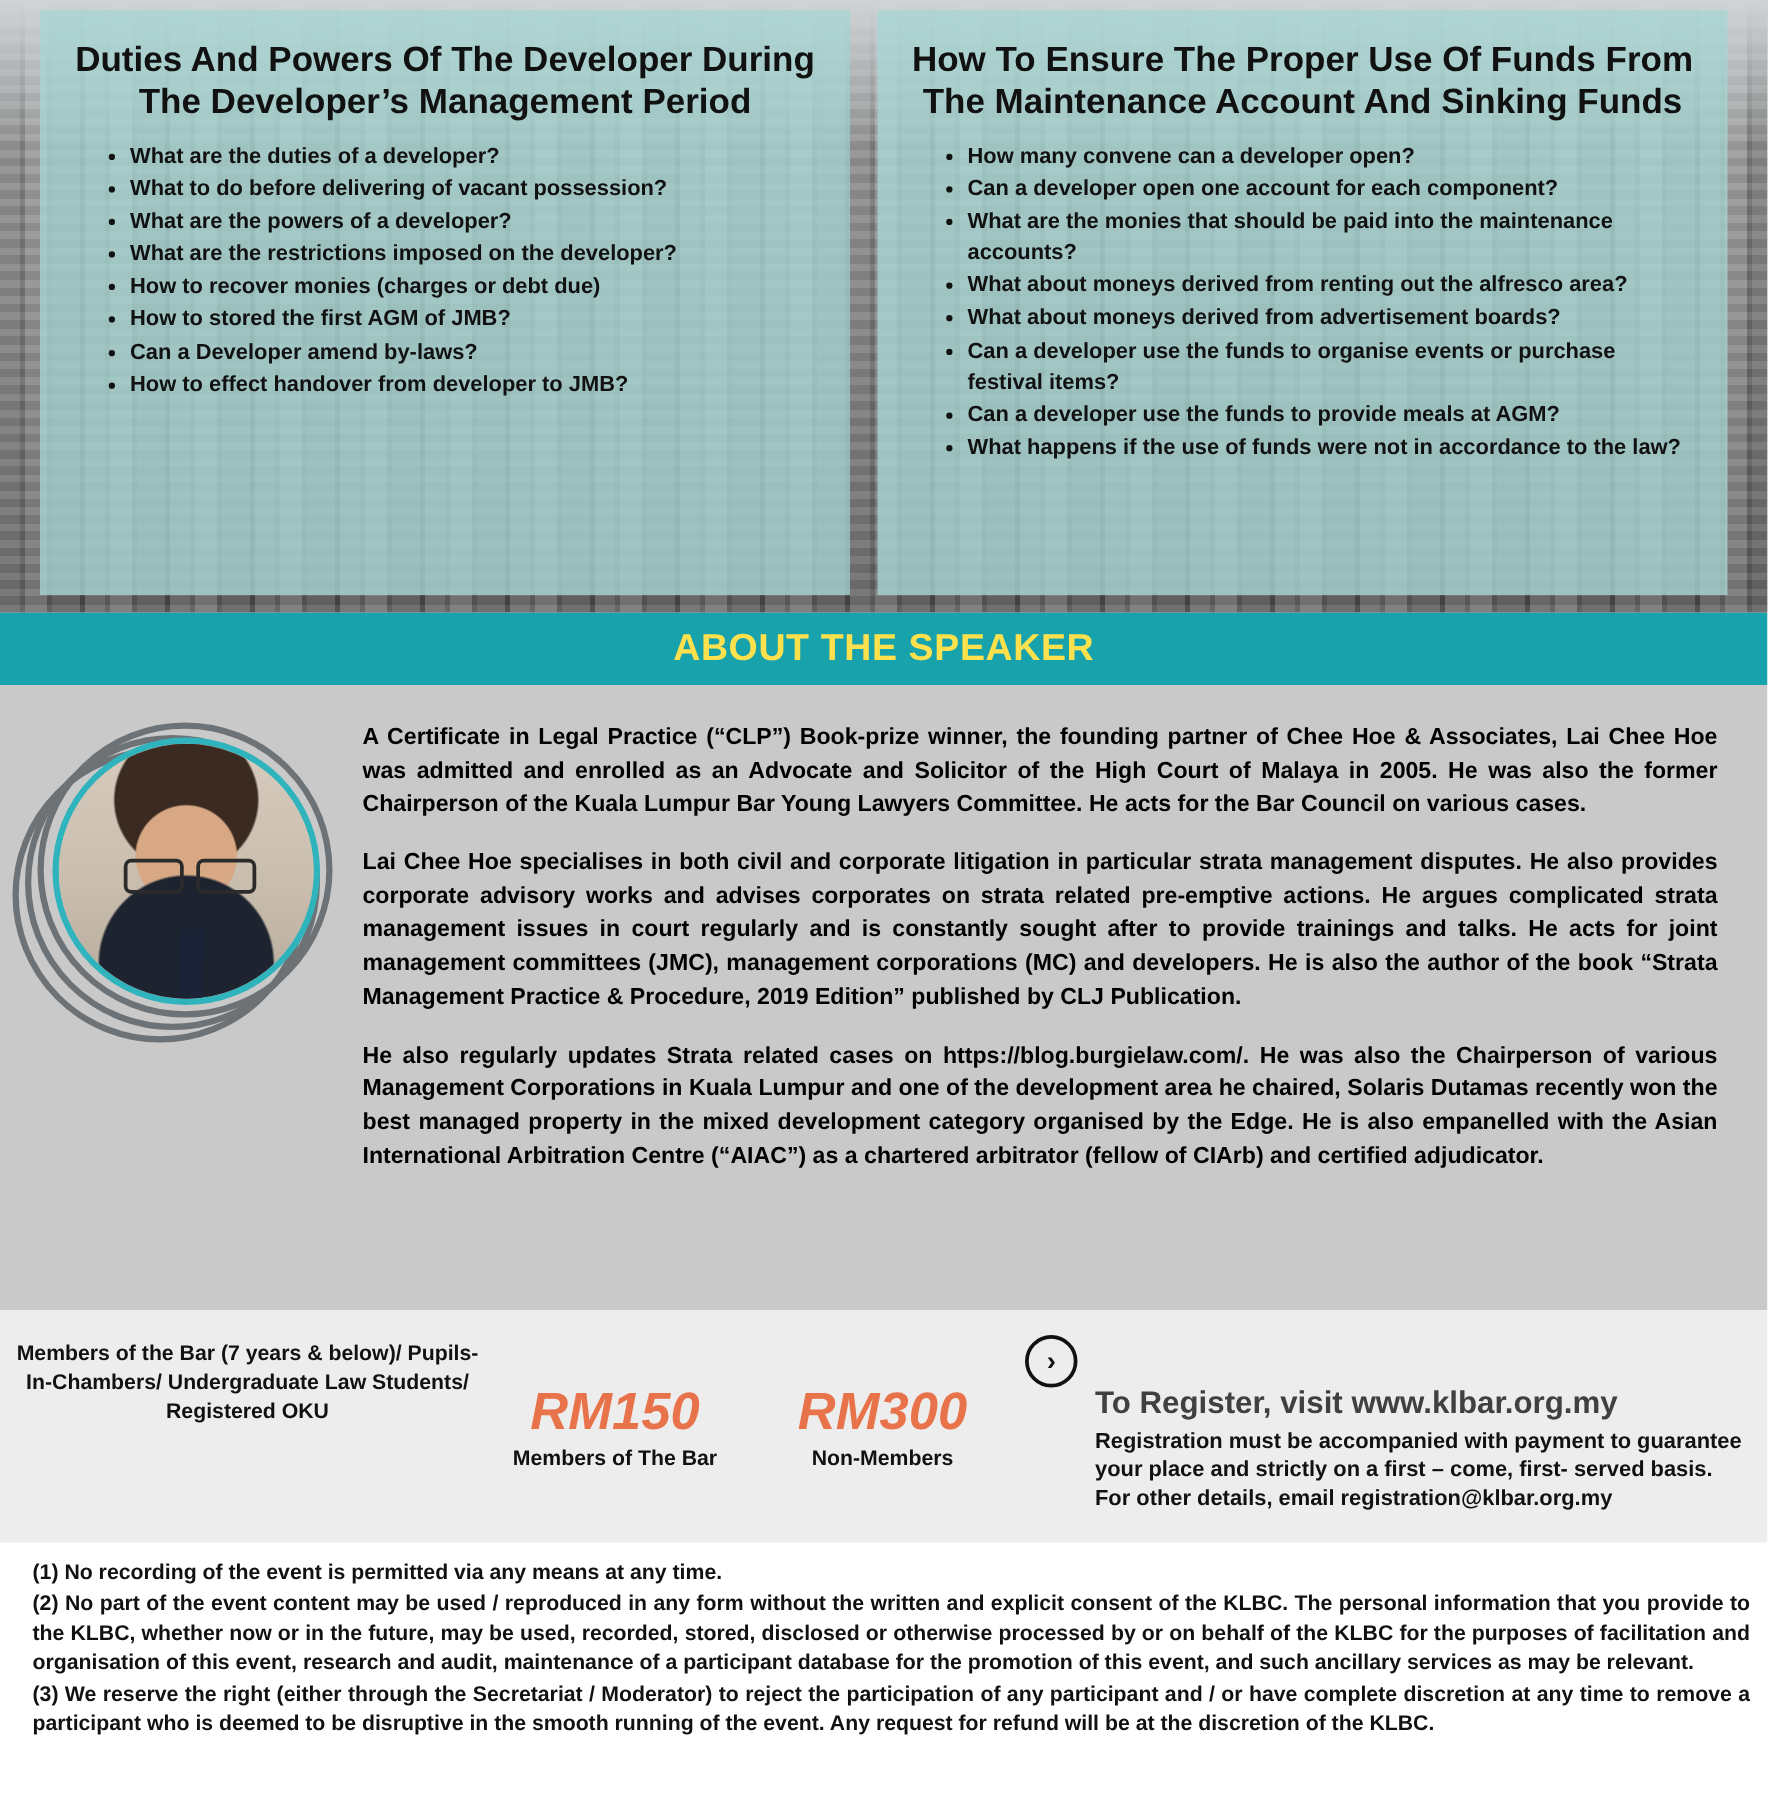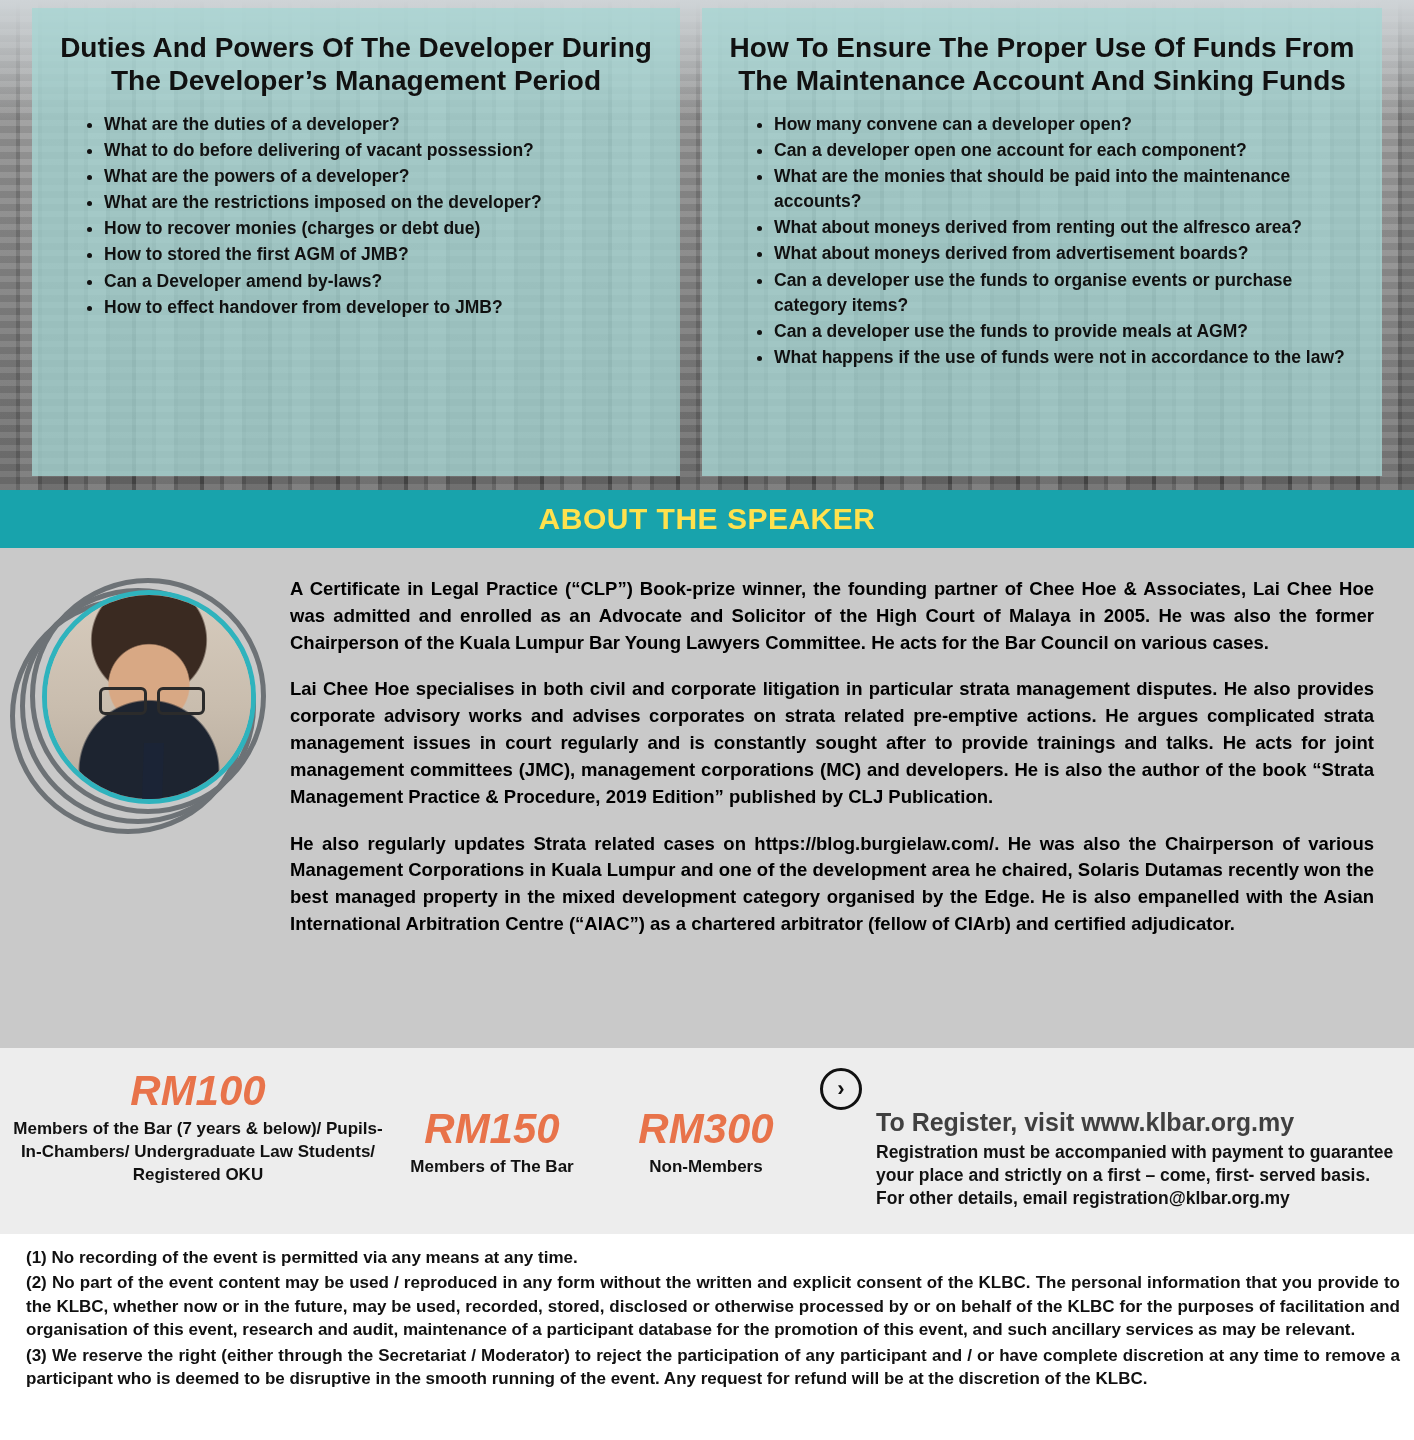--- a/index.html
+++ b/index.html
@@ -278,21 +278,21 @@
     </div>
 
     <div class="panel right">
       <h2>How To Ensure The Proper Use Of Funds From The Maintenance Account And Sinking Funds</h2>
       <ul>
         <li>How many convene can a developer open?</li>
         <li>Can a developer open one account for each component?</li>
         <li>What are the monies that should be paid into the maintenance accounts?</li>
         <li>What about moneys derived from renting out the alfresco area?</li>
         <li>What about moneys derived from advertisement boards?</li>
-        <li>Can a developer use the funds to organise events or purchase category items?</li>
+        <li>Can a developer use the funds to organise events or purchase festival items?</li>
         <li>Can a developer use the funds to provide meals at AGM?</li>
         <li>What happens if the use of funds were not in accordance to the law?</li>
       </ul>
     </div>
   </div>
 </div>
 
 <div class="speaker-banner">
   <h3>ABOUT THE SPEAKER</h3>
 </div>
@@ -311,21 +311,20 @@
 
   <div class="bio-text">
     <p>A Certificate in Legal Practice (“CLP”) Book-prize winner, the founding partner of Chee Hoe &amp; Associates, Lai Chee Hoe was admitted and enrolled as an Advocate and Solicitor of the High Court of Malaya in 2005. He was also the former Chairperson of the Kuala Lumpur Bar Young Lawyers Committee. He acts for the Bar Council on various cases.</p>
     <p>Lai Chee Hoe specialises in both civil and corporate litigation in particular strata management disputes. He also provides corporate advisory works and advises corporates on strata related pre-emptive actions. He argues complicated strata management issues in court regularly and is constantly sought after to provide trainings and talks. He acts for joint management committees (JMC), management corporations (MC) and developers. He is also the author of the book “Strata Management Practice &amp; Procedure, 2019 Edition” published by CLJ Publication.</p>
     <p>He also regularly updates Strata related cases on https://blog.burgielaw.com/. He was also the Chairperson of various Management Corporations in Kuala Lumpur and one of the development area he chaired, Solaris Dutamas recently won the best managed property in the mixed development category organised by the Edge. He is also empanelled with the Asian International Arbitration Centre (“AIAC”) as a chartered arbitrator (fellow of CIArb) and certified adjudicator.</p>
   </div>
 </div>
 
 <div class="fees">
   <div class="fee-block fee-1">
-    <div class="fee-price">RM100</div>
     <div class="fee-desc">Members of the Bar (7 years &amp; below)/ Pupils-In-Chambers/ Undergraduate Law Students/ Registered OKU</div>
   </div>
   <div class="fee-block fee-2">
     <div class="fee-price">RM150</div>
     <div class="fee-desc">Members of The Bar</div>
   </div>
   <div class="fee-block fee-3">
     <div class="fee-price">RM300</div>
     <div class="fee-desc">Non-Members</div>
   </div>

